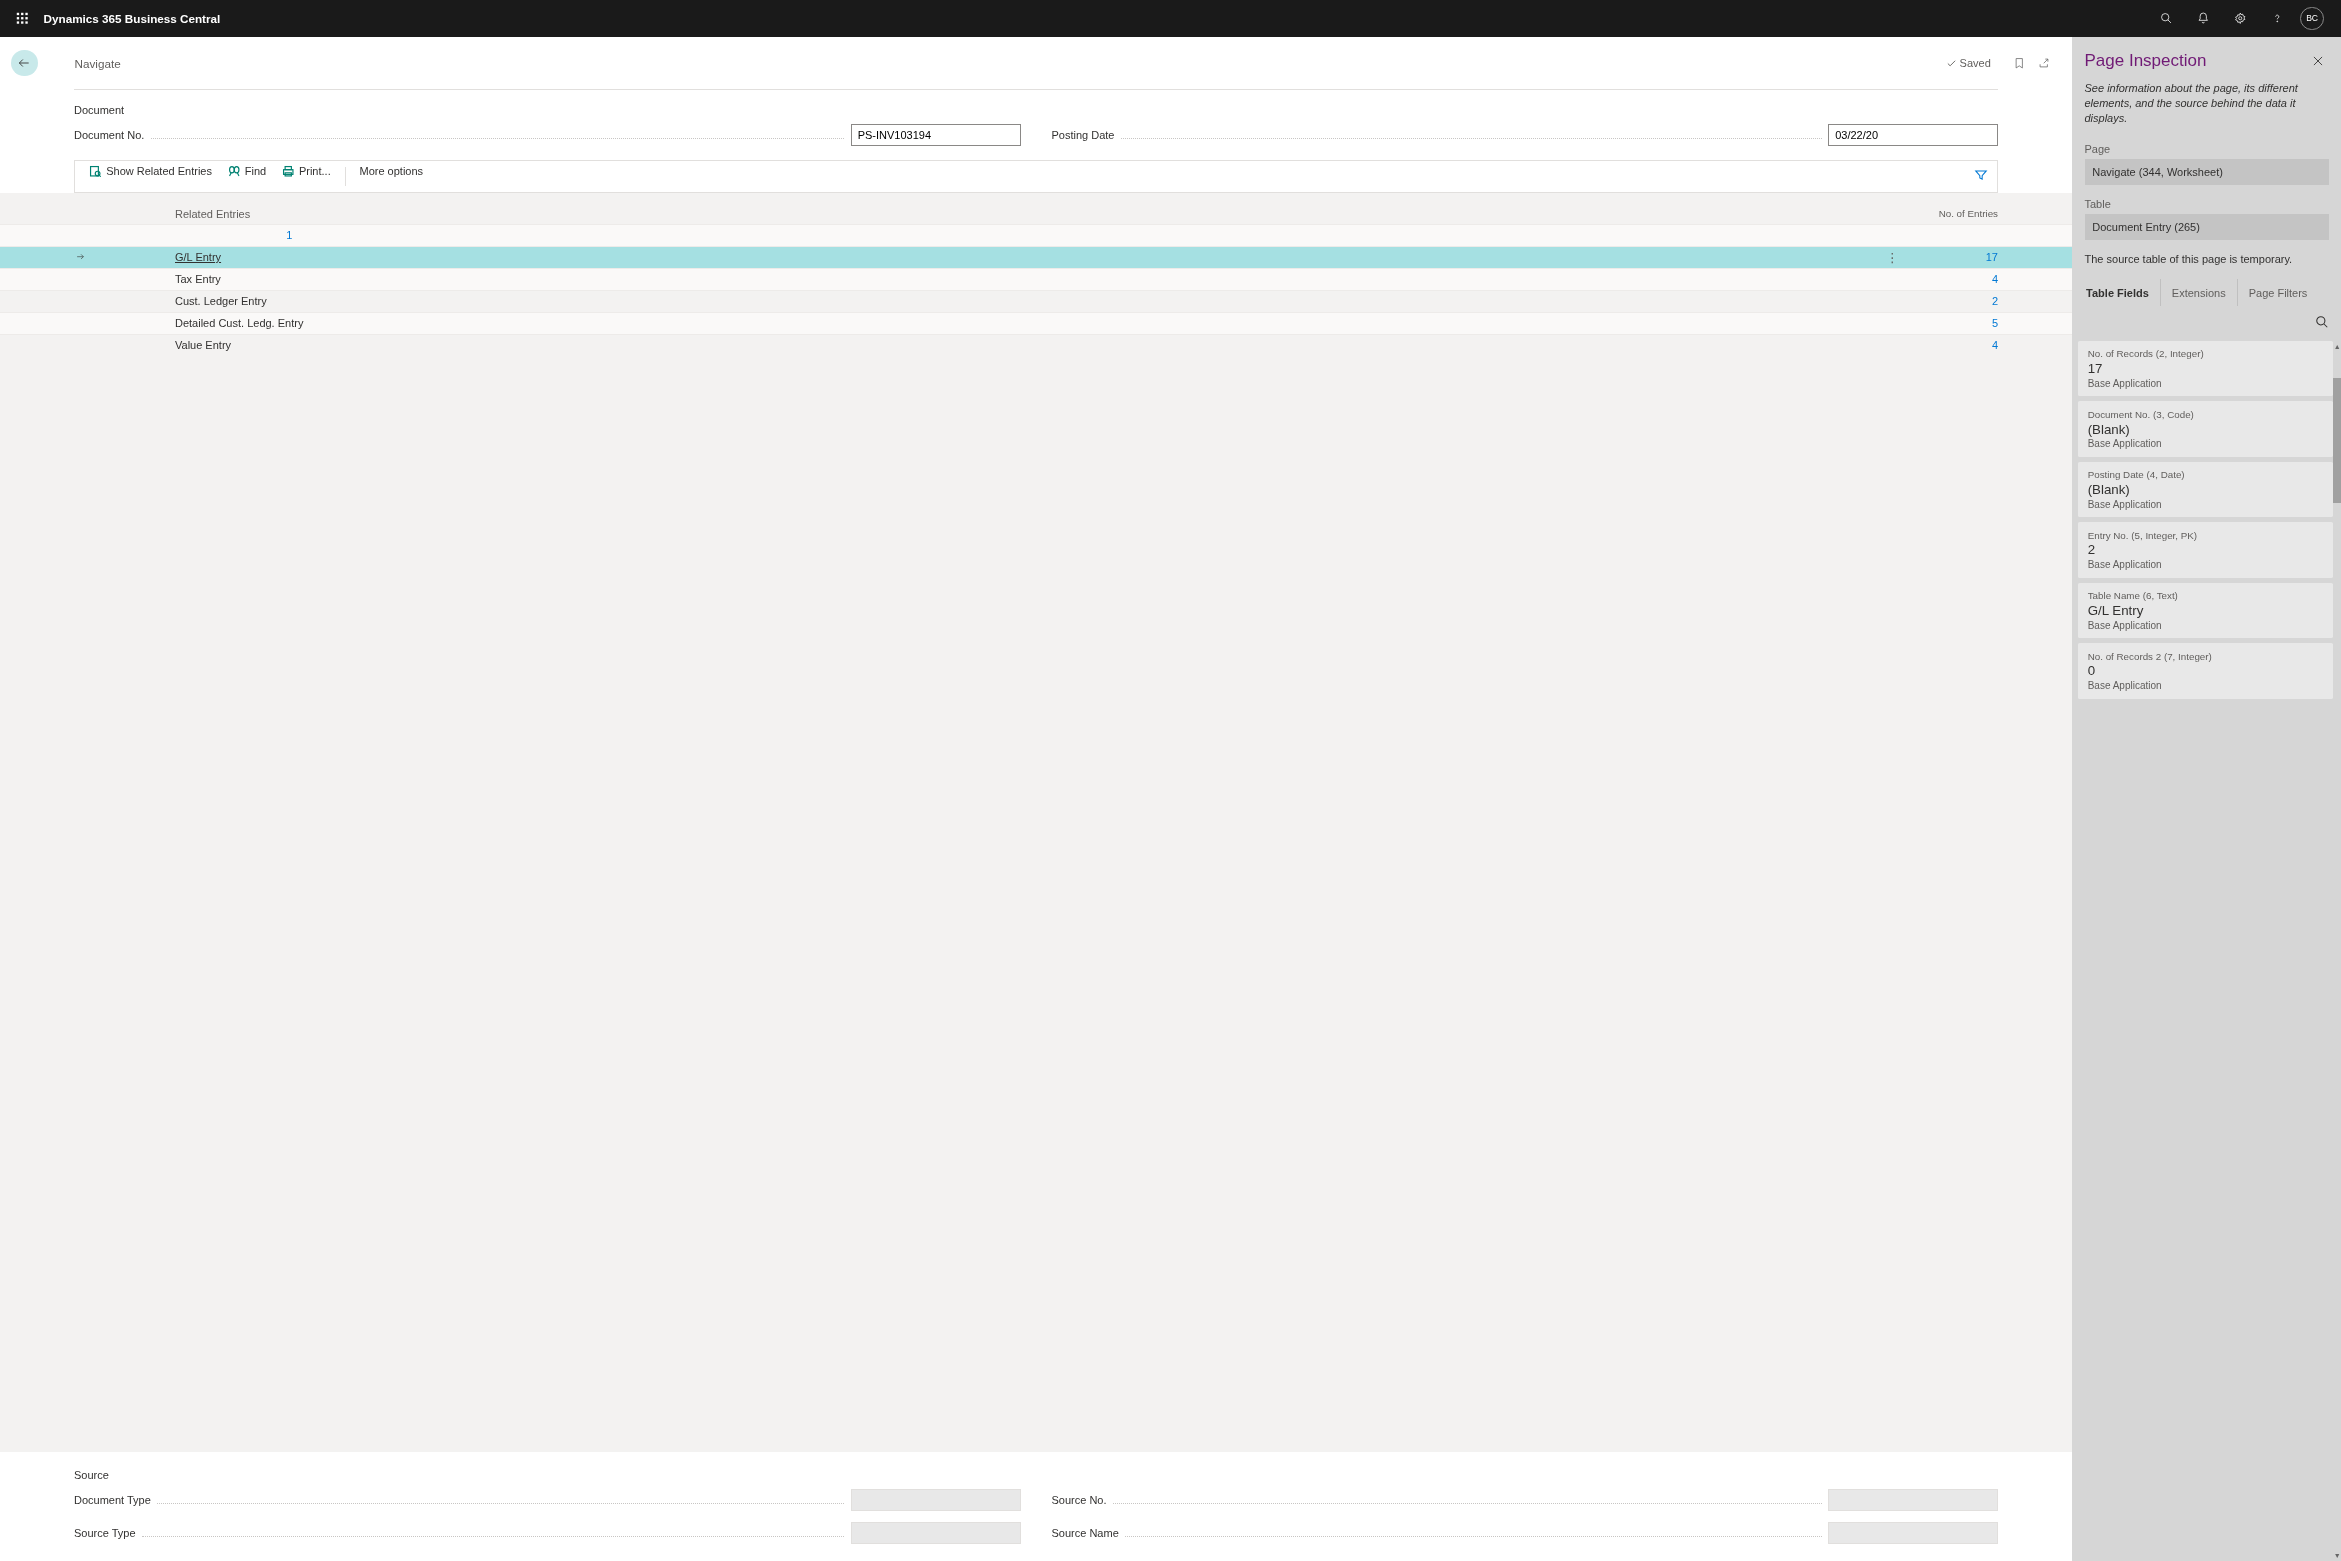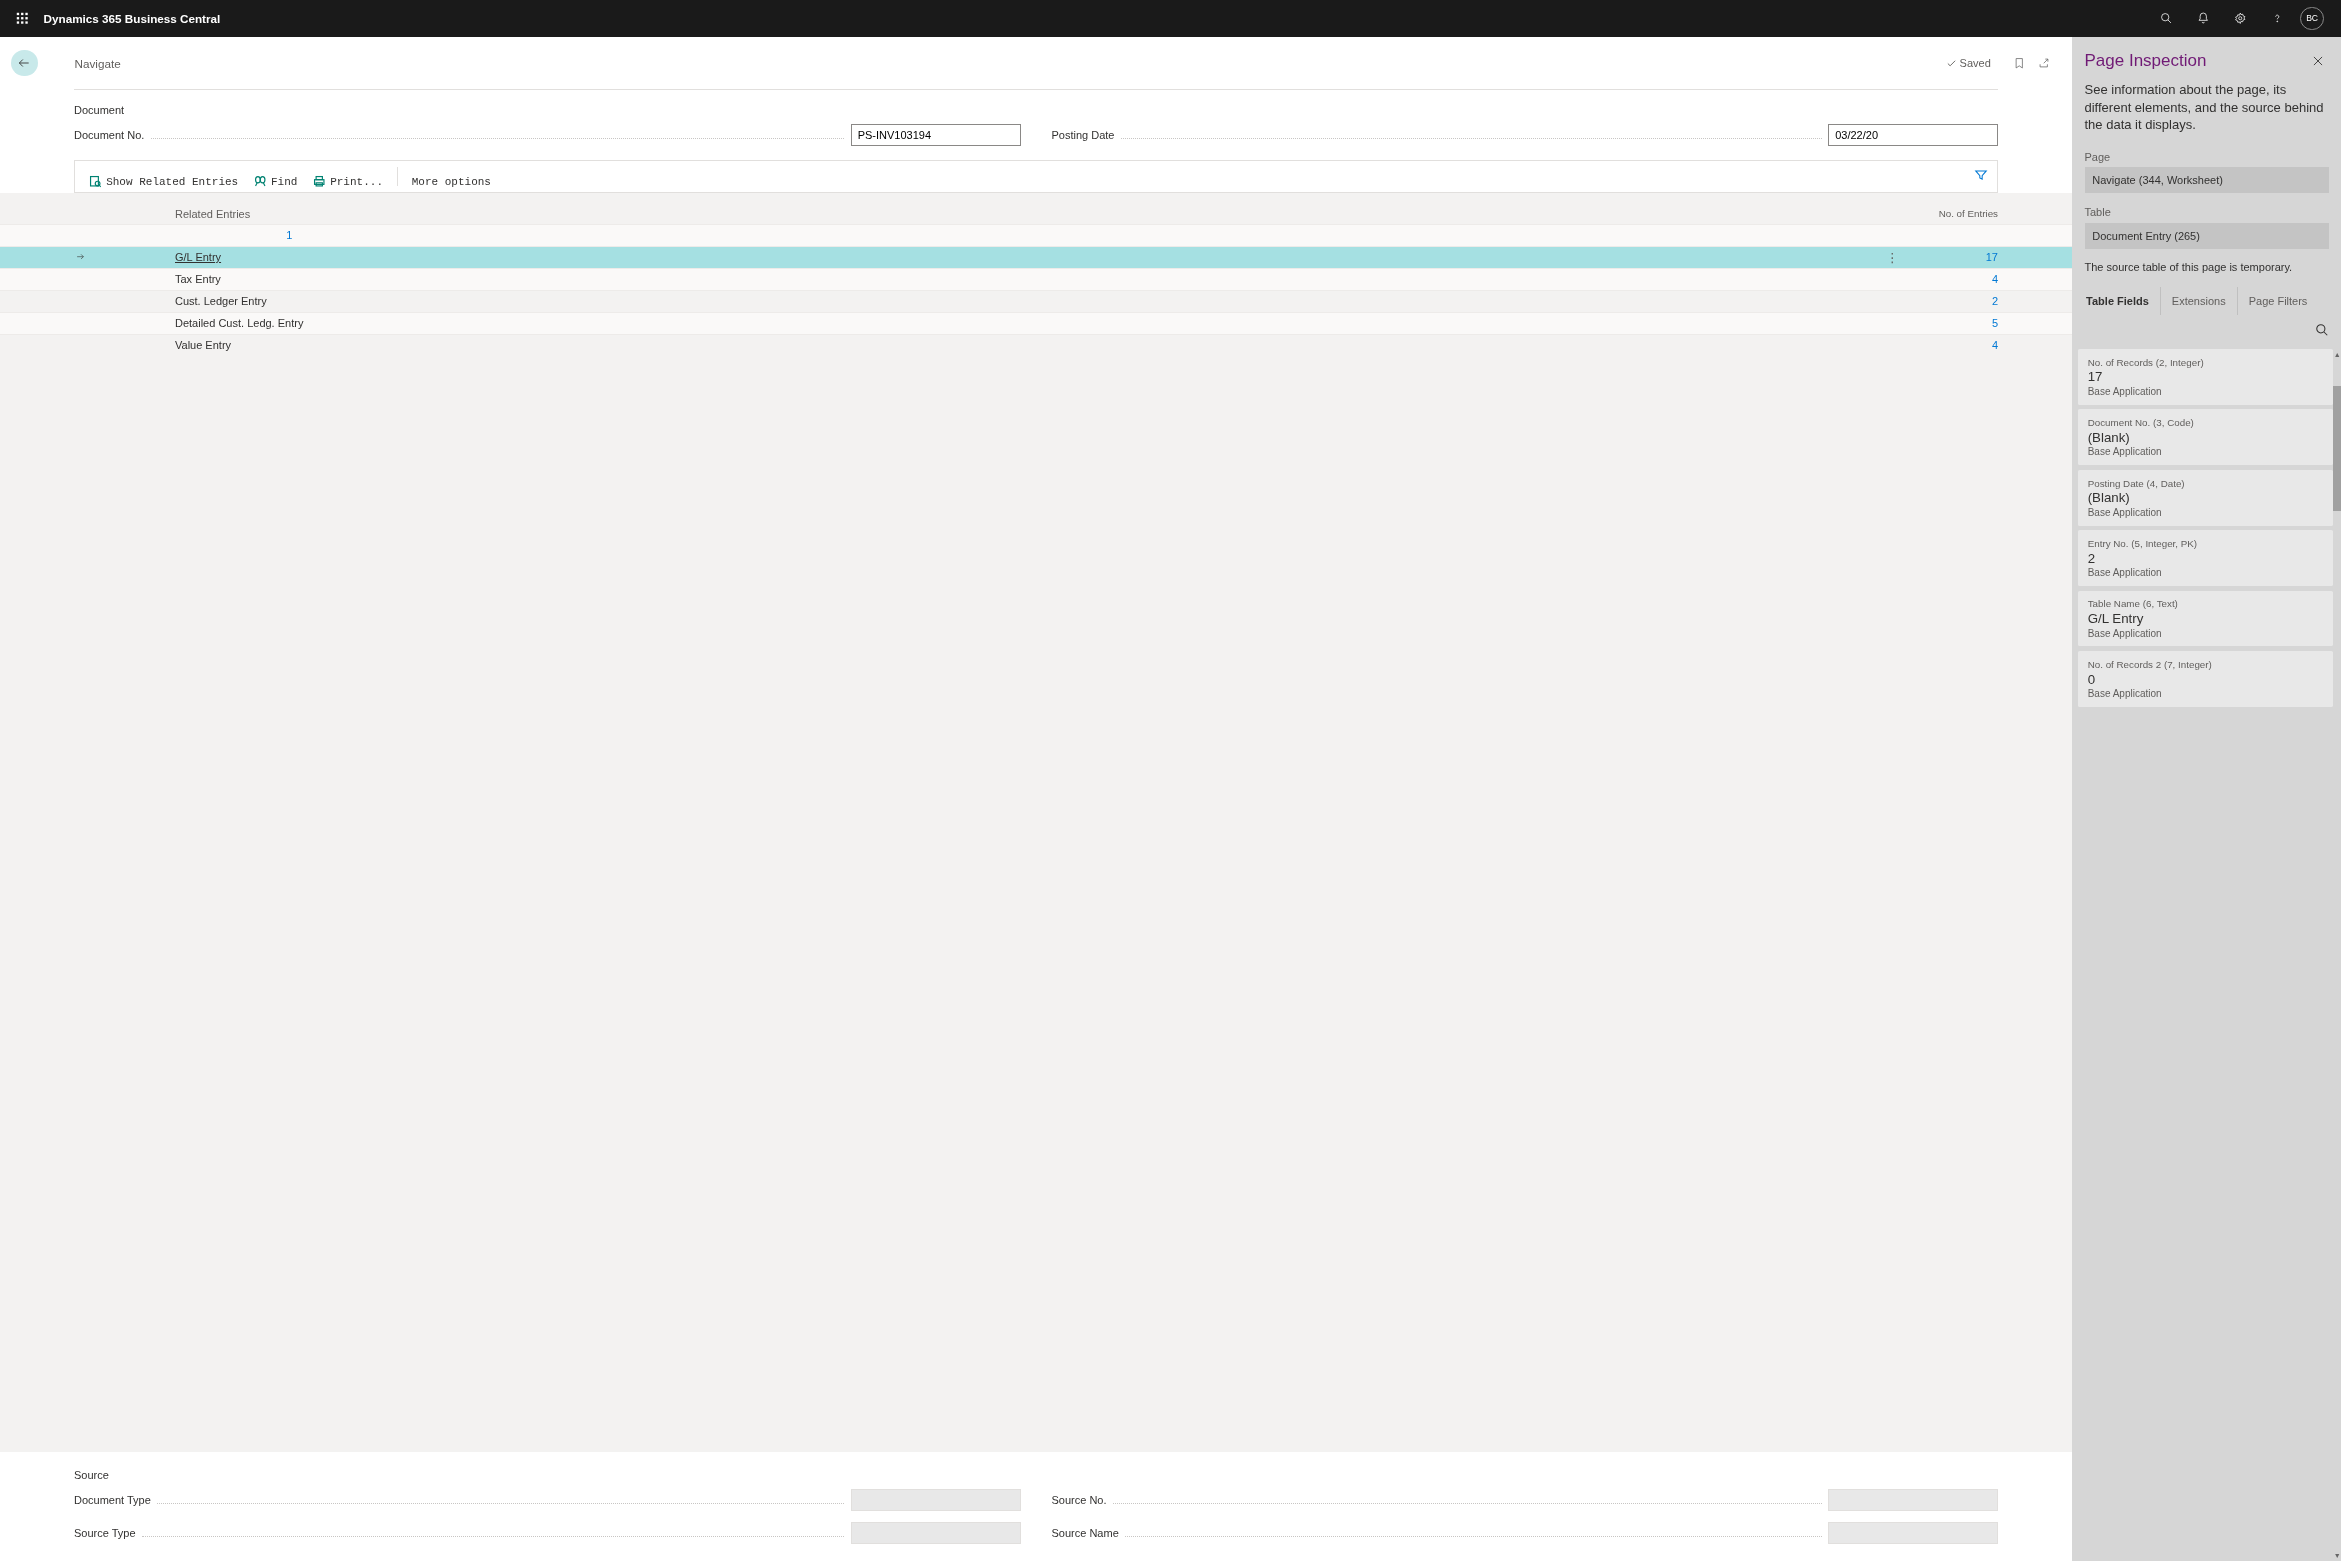--- a/index.html
+++ b/index.html
@@ -38,21 +38,21 @@
   .section-title { font-size: 11px; font-weight: 400; color: #323130; margin-bottom: 7.8px; }
   .field-row { display: flex; gap: 31px; margin-bottom: 14px; }
   .field-group { display: flex; align-items: center; flex: 1; }
   .field-label { font-size: 11px; color: #323130; white-space: nowrap; }
   .field-dots { flex: 1; border-bottom: 1.6px dotted #c8c6c4; margin: 0 6.2px; height: 7.8px; min-width: 7.8px; }
   .field-input { width: 170px; height: 22px; border: 0.8px solid #8a8886; padding: 0 6.2px; font-size: 11px; font-family: inherit; background: #fff; }
   .field-input:disabled { background: #e8e8e8; border-color: #e1dfdd; }
   
   
   .toolbar-box { border: 0.8px solid #e1dfdd; height: 33px; display: flex; align-items: center; padding: 0 6.2px; margin-bottom: 0; }
-  .toolbar-btn { display: flex; align-items: flex-end; padding: 0 7.8px; height: 23.4px; cursor: pointer; font-size: 11px; color: #323130; font-family: Liberation Mono, monospace; }
+  .toolbar-btn { display: flex; align-items: flex-start; padding: 0 7.8px; height: 23.4px; cursor: pointer; font-size: 11px; color: #323130; }
   .toolbar-btn .tb-icon { margin-right: 4.7px; display: flex; align-items: center; }
   .toolbar-btn svg { width: 12.5px; height: 12.5px; }
   .toolbar-sep { width: 0.8px; height: 19px; background: #e1dfdd; margin: 0 6.2px; }
   .toolbar-spacer { flex: 1; }
   .filter-icon { cursor: pointer; padding: 3.1px; }
   .filter-icon svg { width: 14px; height: 14px; stroke: #0078d4; fill: none; stroke-width: 1.8; }
   
   
   .grid-wrap { flex: 1; background: #f3f2f1; overflow: auto; padding-top: 0; }
   .grid-header, .grid-row { display: flex; align-items: center; height: 22px; padding-left: 74px; padding-right: 74px; }
@@ -71,21 +71,21 @@
   
   
   .source-section { padding: 17px 74px; background: #fff; }
   .source-grid { display: grid; grid-template-columns: 1fr 1fr; gap: 11px 31px; }
   
   
   .insp-header { padding: 14px 12.5px 7.8px 12.5px; display: flex; align-items: flex-start; }
   .insp-title { font-size: 17px; font-weight: 400; flex: 1; color: #701a75; }
   .insp-close { cursor: pointer; padding: 3.1px; }
   .insp-close svg { width: 14px; height: 14px; stroke: #323130; fill: none; stroke-width: 1.5; }
-  .insp-desc { padding: 0 12.5px 17px 12.5px; font-size: 13px; color: #323130; line-height: 1.35; }
+  .insp-desc { padding: 0 12.5px 17px 12.5px; font-size: 11px; color: #323130; line-height: 1.35; font-style: italic; }
   .insp-label { padding: 0 12.5px 4.7px 12.5px; font-size: 11px; color: #605e5c; }
   .insp-field { margin: 0 12.5px 12.5px 12.5px; height: 26px; background: #c4c4c4; border: none; display: flex; align-items: center; padding: 0 7.8px; font-size: 11px; }
   .insp-note { padding: 0 12.5px 14px 12.5px; font-size: 11px; }
   .insp-tabs { display: flex; border-bottom: 0.8px solid transparent; padding: 0 3.1px; }
   .insp-tab { padding: 7.8px 11px; font-size: 11px; cursor: pointer; color: #605e5c; border-right: 0.8px solid #c0c0c0; }
   .insp-tab:last-child { border-right: none; }
   .insp-tab.active { font-weight: 700; color: #323130; }
   .insp-search-row { display: flex; justify-content: flex-end; padding: 7.8px 12.5px 9.4px 12.5px; }
   .insp-search-row svg { width: 14px; height: 14px; stroke: #323130; fill: none; stroke-width: 1.8; cursor: pointer; }
   .insp-fields { flex: 1; overflow-y: auto; background: #d6d6d6; padding: 0 0 0 4.7px; position: relative; }

